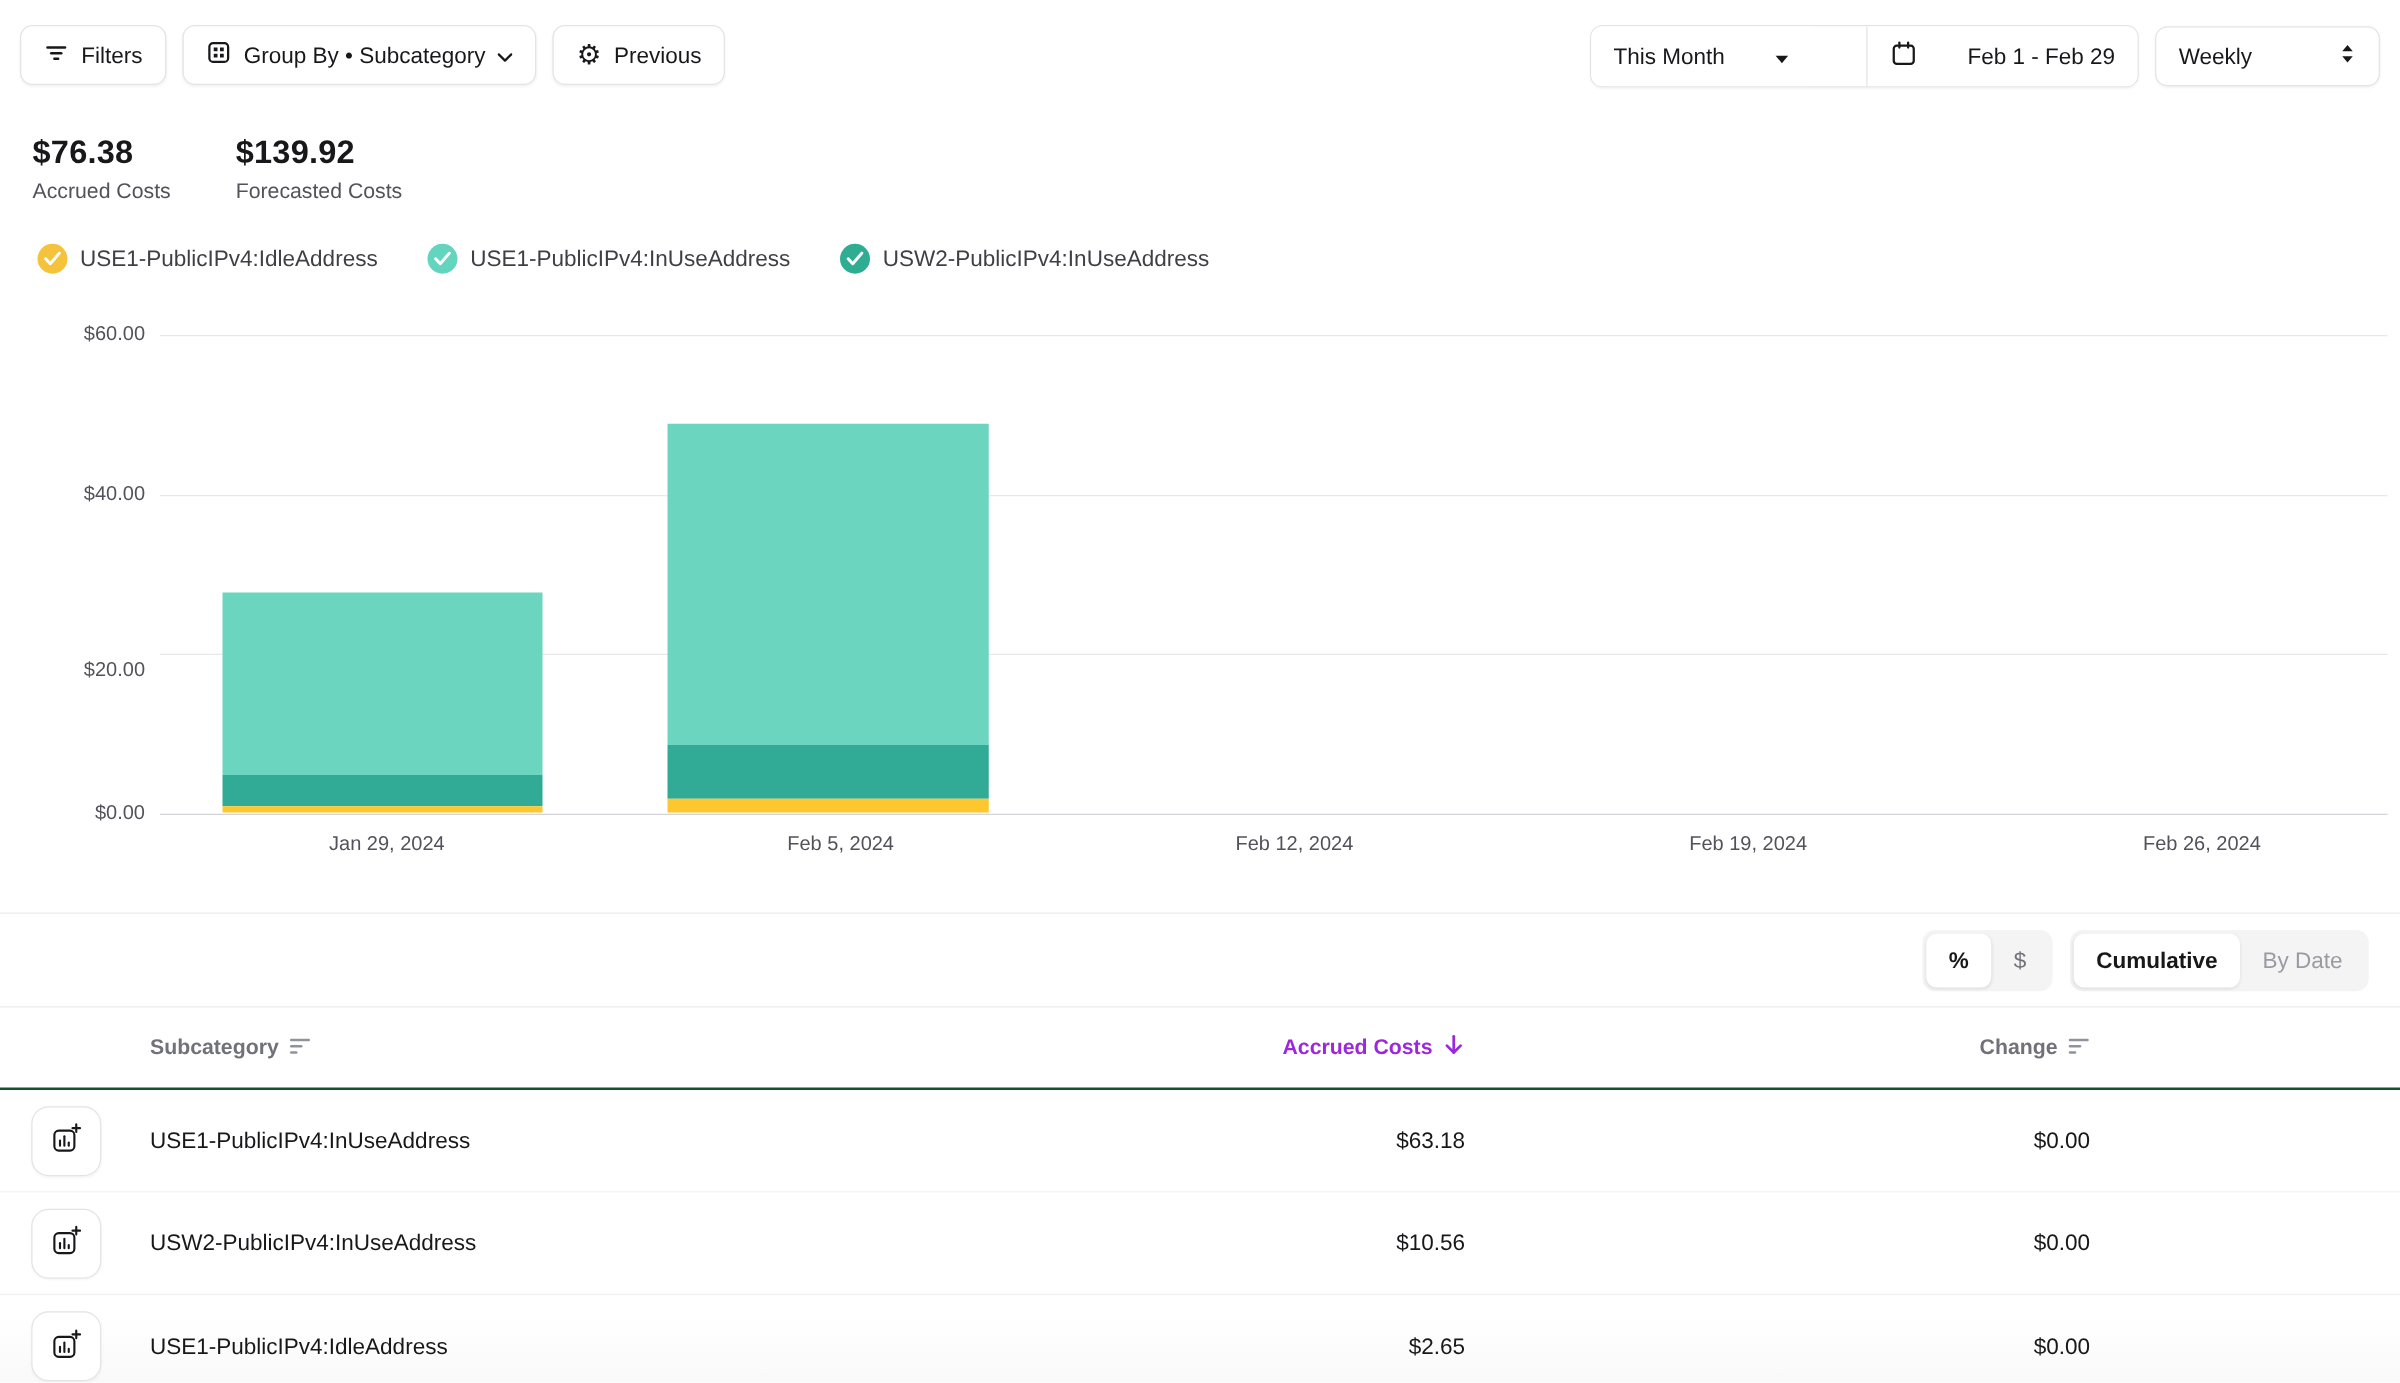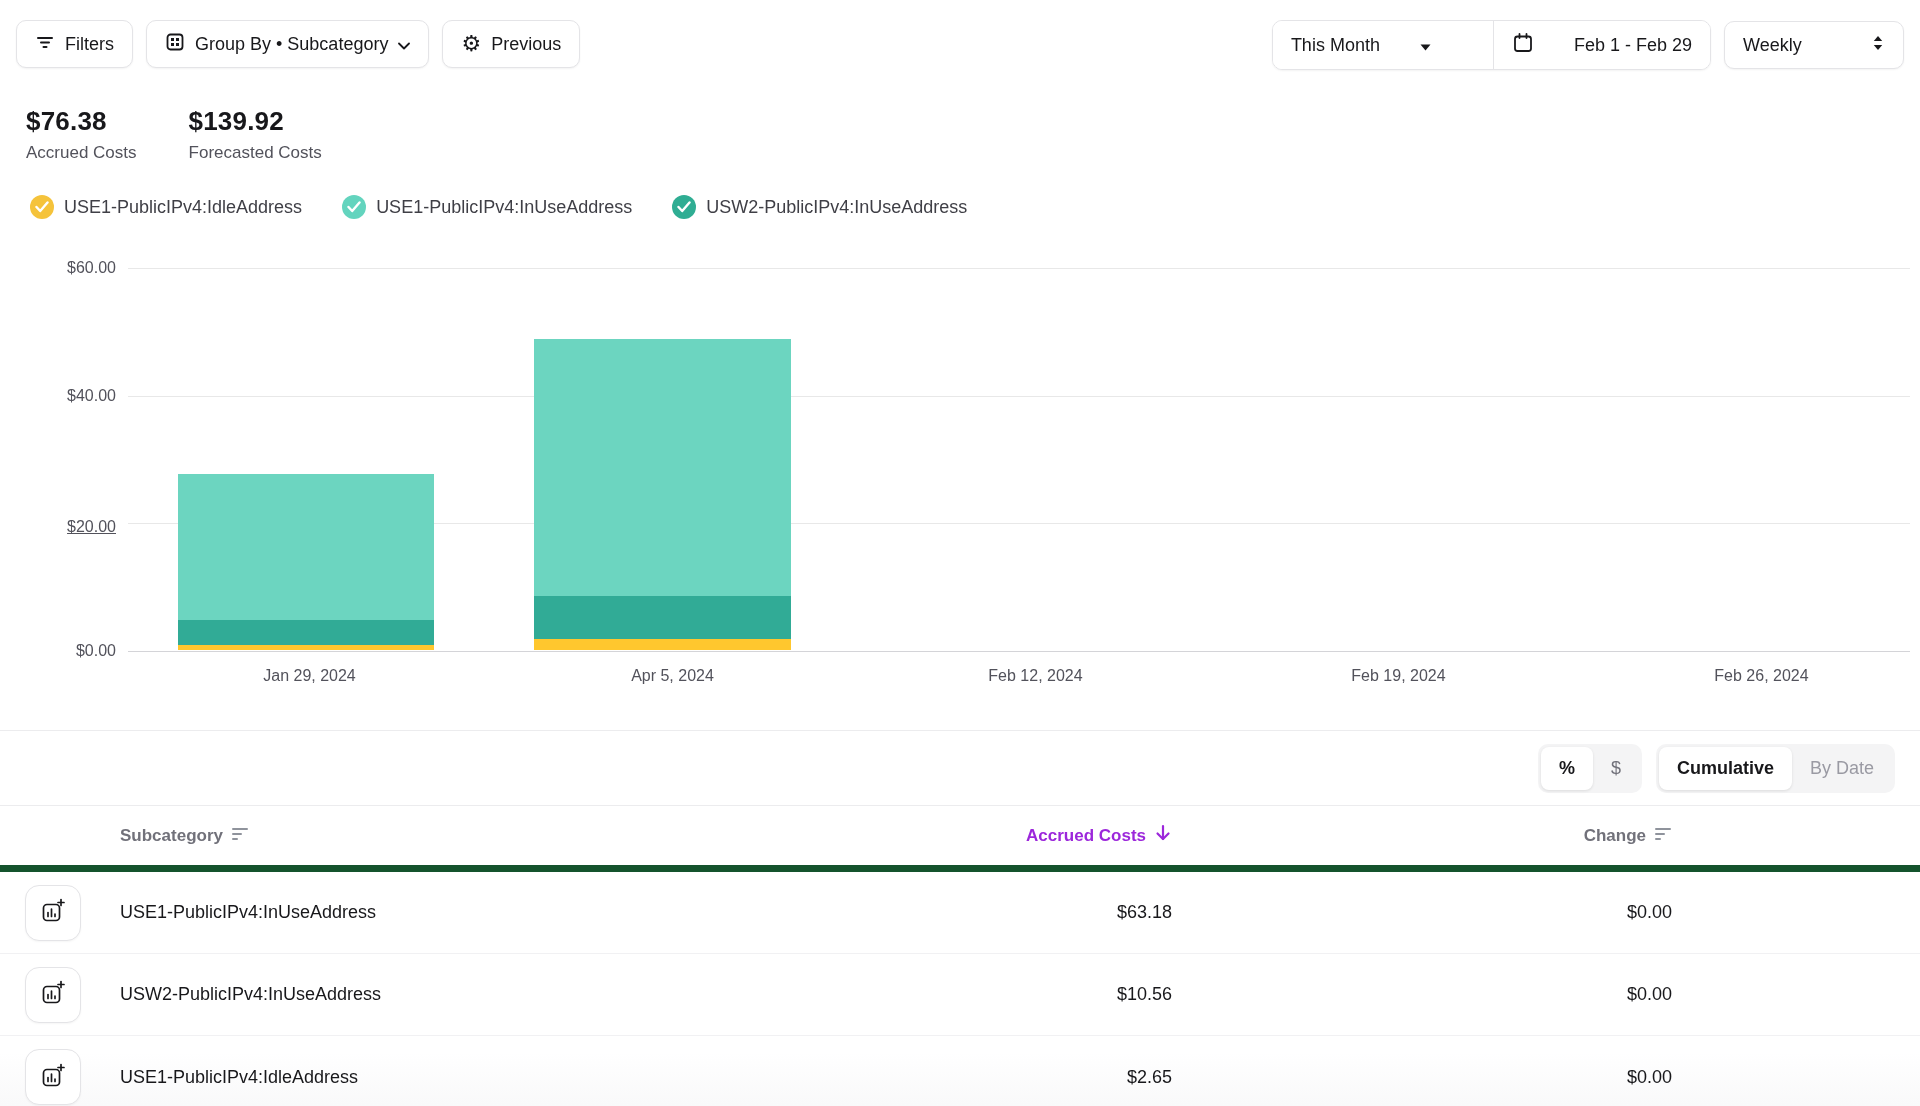--- a/index.html
+++ b/index.html
@@ -48,21 +48,21 @@
     margin-top:31px; padding:0 25px; border-top:1px solid #ececee; border-bottom:1px solid #ececee; }
   .seg-control { display:flex; background:#f4f4f5; border-radius:10px; padding:3px; }
   .seg-option { border:none; background:transparent; font-family:inherit; font-size:18px; color:#71717a;
     padding:11px 18px; border-radius:8px; cursor:pointer; font-weight:500; }
   .seg-option.active { background:#fff; color:#18181b; font-weight:600; box-shadow:0 1px 3px rgba(0,0,0,.1); }
   .seg-option.muted { color:#9a9aa3; }
 
   
   .table { width:100%; }
   .trow { display:grid; grid-template-columns:95px 1fr 280px 500px 223px; align-items:center; padding:0 25px; }
-  .thead { height:66px; border-bottom:7px solid #14532d;text-align:right; }
+  .thead { height:66px; border-bottom:2px solid #14532d;text-align:right; }
   .th { font-size:17px; font-weight:700; color:#71717a; display:flex; align-items:center; gap:8px; cursor:pointer; }
   .th.num { justify-content:flex-end; }
   .th.accent { color:#9c27db; }
   .tr { height:82px; border-bottom:1px solid #f1f1f3; }
   .tr.row-fade { background:linear-gradient(180deg,#ffffff 20%,#f2f2f4 160%); border-bottom:none; }
   .cell-name { font-size:18px; color:#18181b; }
   .cell-num { font-size:18px; color:#18181b; text-align:right; }
   .icon-btn { width:56px; height:56px; display:flex; align-items:center; justify-content:center;
     background:#fff; border:1px solid #e4e4e7; border-radius:14px; cursor:pointer;
     box-shadow:0 1px 2px rgba(0,0,0,.04); }
@@ -204,24 +204,24 @@
       </div>
       <div class="bar-slot" style="left: 60%; width: 20%;">
         <div class="bar"></div>
       </div>
       <div class="bar-slot" style="left: 80%; width: 20%;">
         <div class="bar"></div>
       </div>
     </div>
 <div class="ytick" style="top: 29px;">$60.00</div>
     <div class="ytick" style="top: 156.667px;">$40.00</div>
-    <div class="ytick" style="top: 288px; text-decoration: underline;">$20.00</div>
+    <div class="ytick" style="top: 298px;">$20.00</div>
     <div class="ytick" style="top: 412px;">$0.00</div>
     <div class="xlabel" style="left: 186.5px; width: 180px;">Jan 29, 2024</div>
-    <div class="xlabel" style="left: 549.5px; width: 180px;">Apr 5, 2024</div>
+    <div class="xlabel" style="left: 549.5px; width: 180px;">Feb 5, 2024</div>
     <div class="xlabel" style="left: 912.5px; width: 180px;">Feb 12, 2024</div>
     <div class="xlabel" style="left: 1275.5px; width: 180px;">Feb 19, 2024</div>
     <div class="xlabel" style="left: 1638.5px; width: 180px;">Feb 26, 2024</div>
   </div>
 
 <div class="controls">
   <div class="seg-control">
     <button class="seg-option active">%</button>
     <button class="seg-option">$</button>
   </div>

